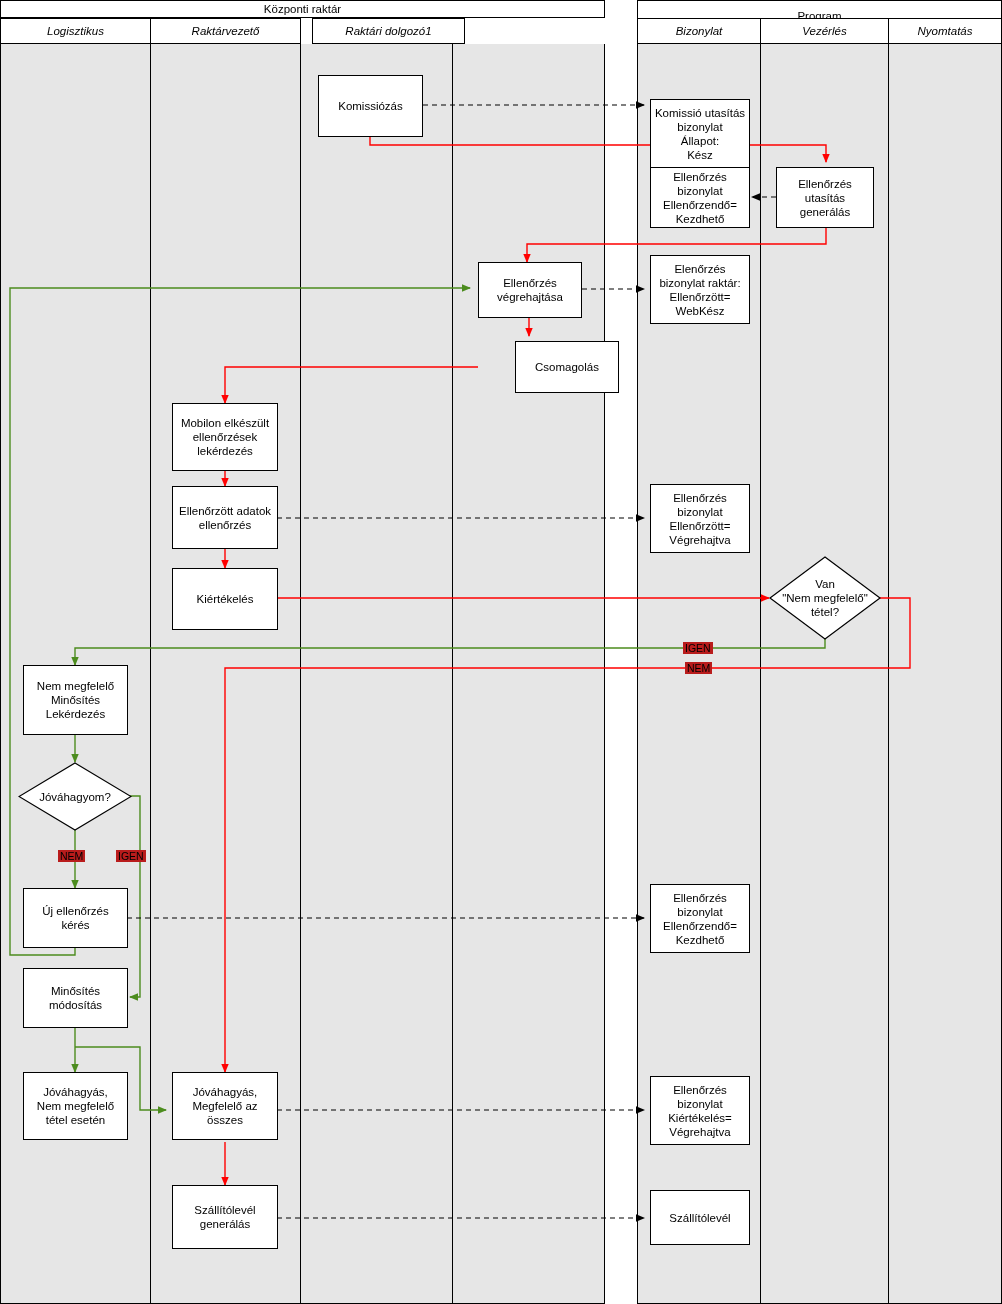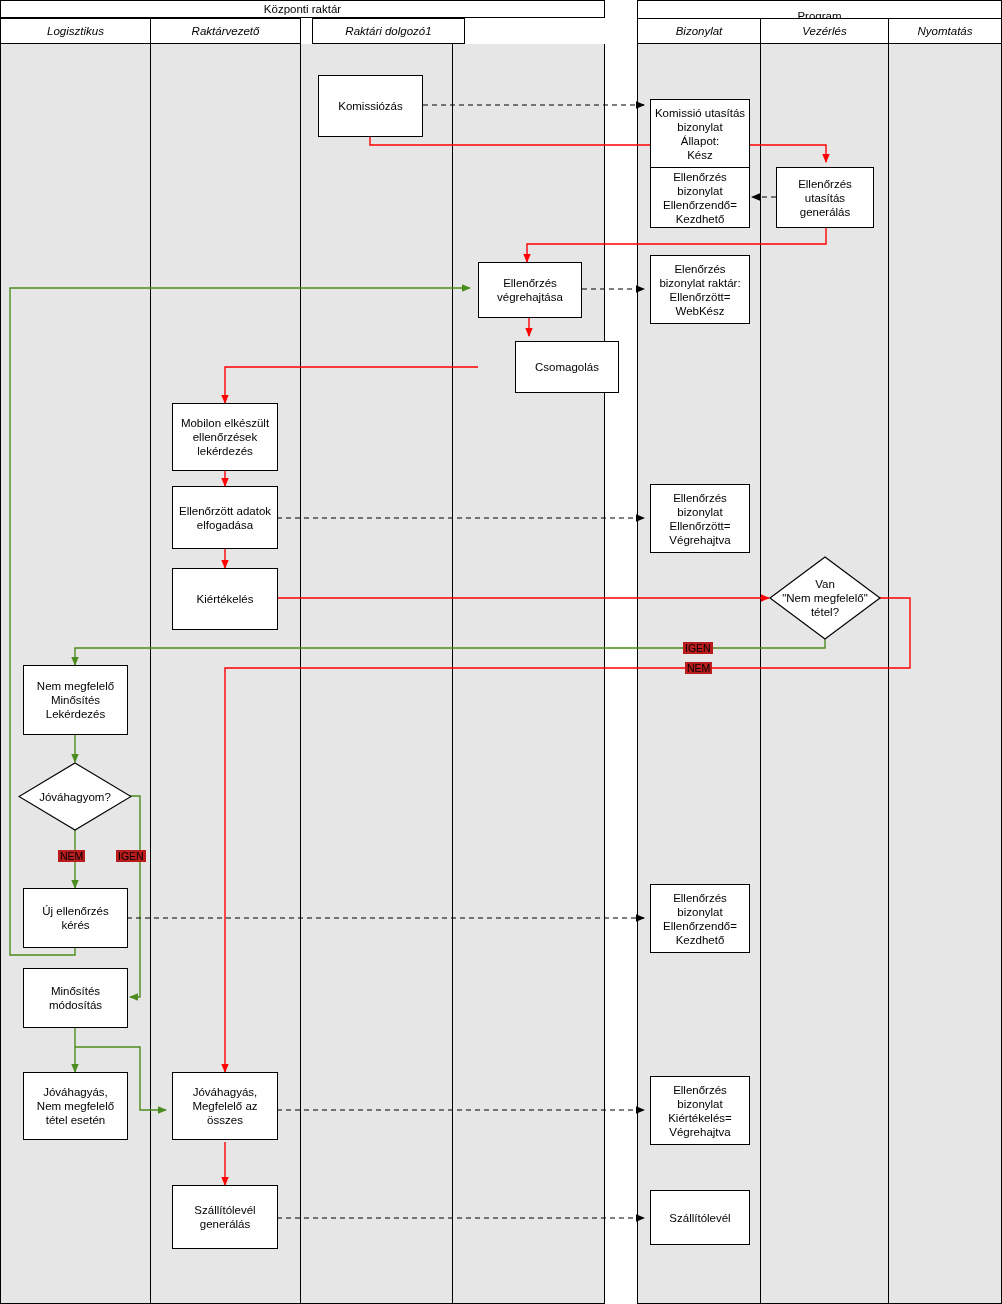--- a/index.html
+++ b/index.html
@@ -157,21 +157,21 @@
 Ellenőrzött=
 WebKész</div>
 
   <div class="node" style="left:478px;top:341px;width:104px;height:52px;margin-left:37px;">Csomagolás</div>
 
   <div class="node" style="left:172px;top:403px;width:106px;height:68px;">Mobilon elkészült
 ellenőrzések
 lekérdezés</div>
 
   <div class="node" style="left:172px;top:486px;width:106px;height:63px;">Ellenőrzött adatok
-elfogadása</div>
+ellenőrzés</div>
 
   <div class="node" style="left:650px;top:484px;width:100px;height:69px;">Ellenőrzés
 bizonylat
 Ellenőrzött=
 Végrehajtva</div>
 
   <div class="node" style="left:172px;top:568px;width:106px;height:62px;">Kiértékelés</div>
 
   <div class="diamond" style="left:769px;top:556px;width:112px;height:84px;">
     <svg width="112" height="84">

